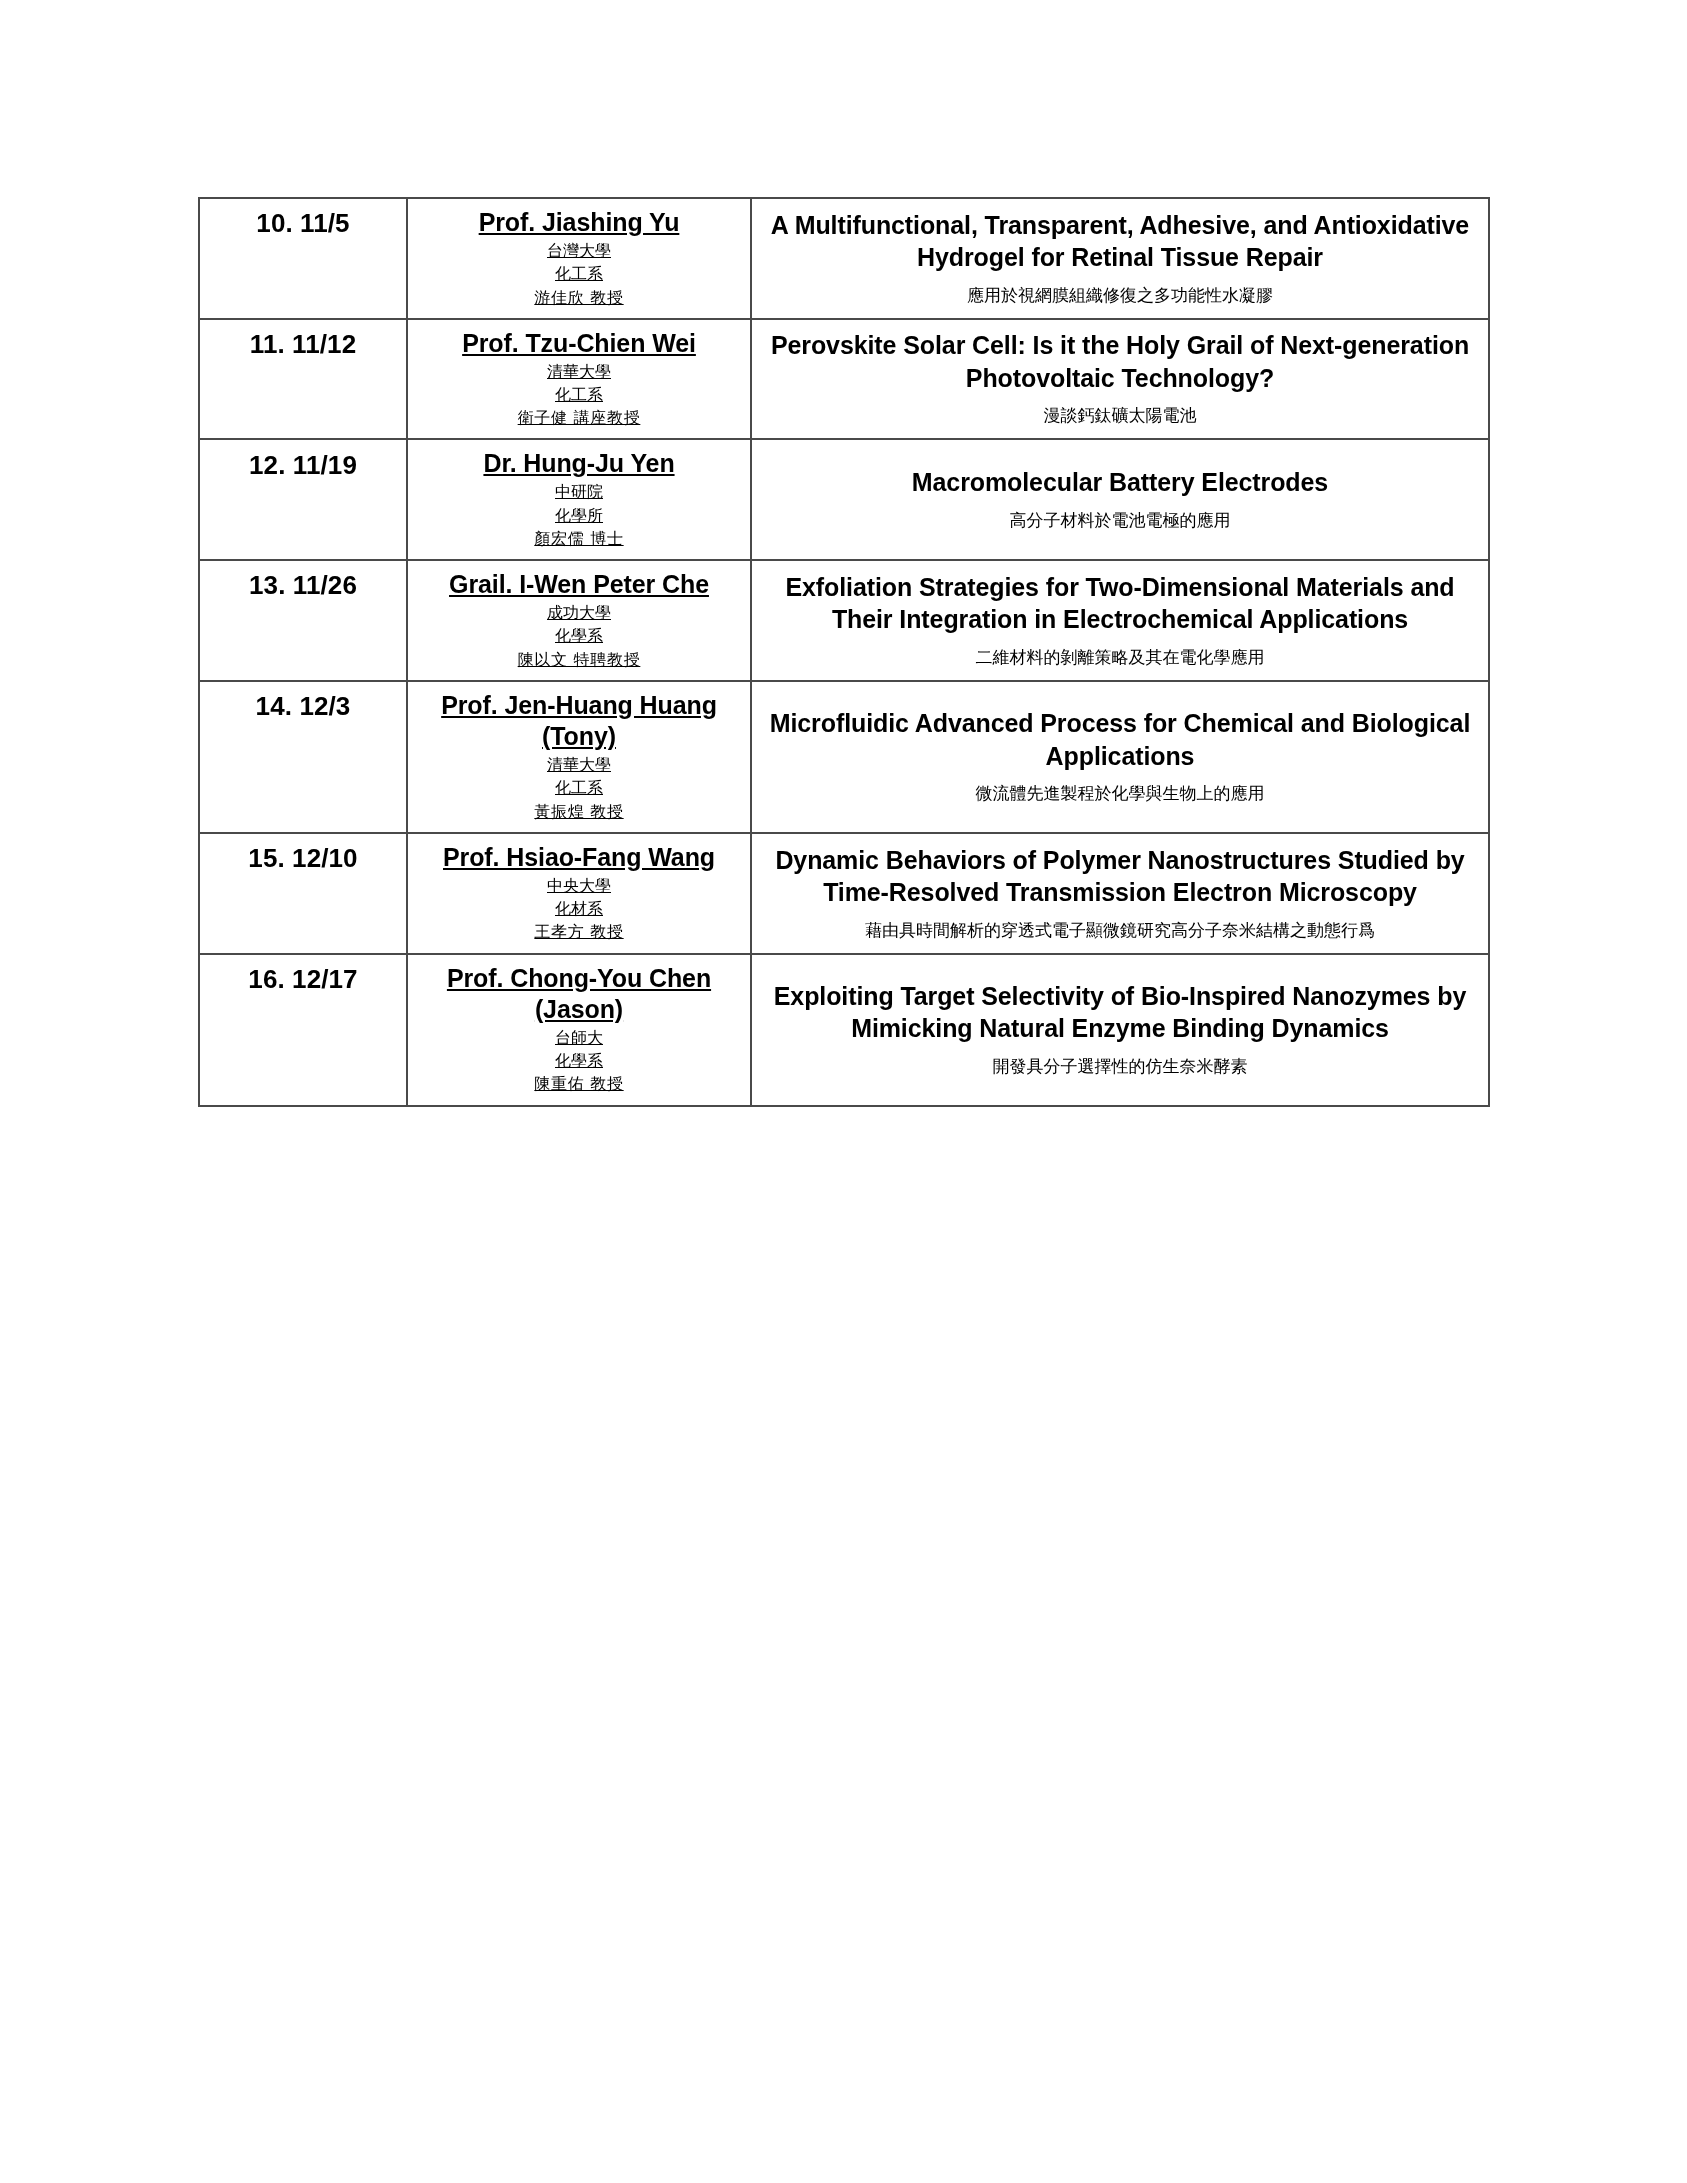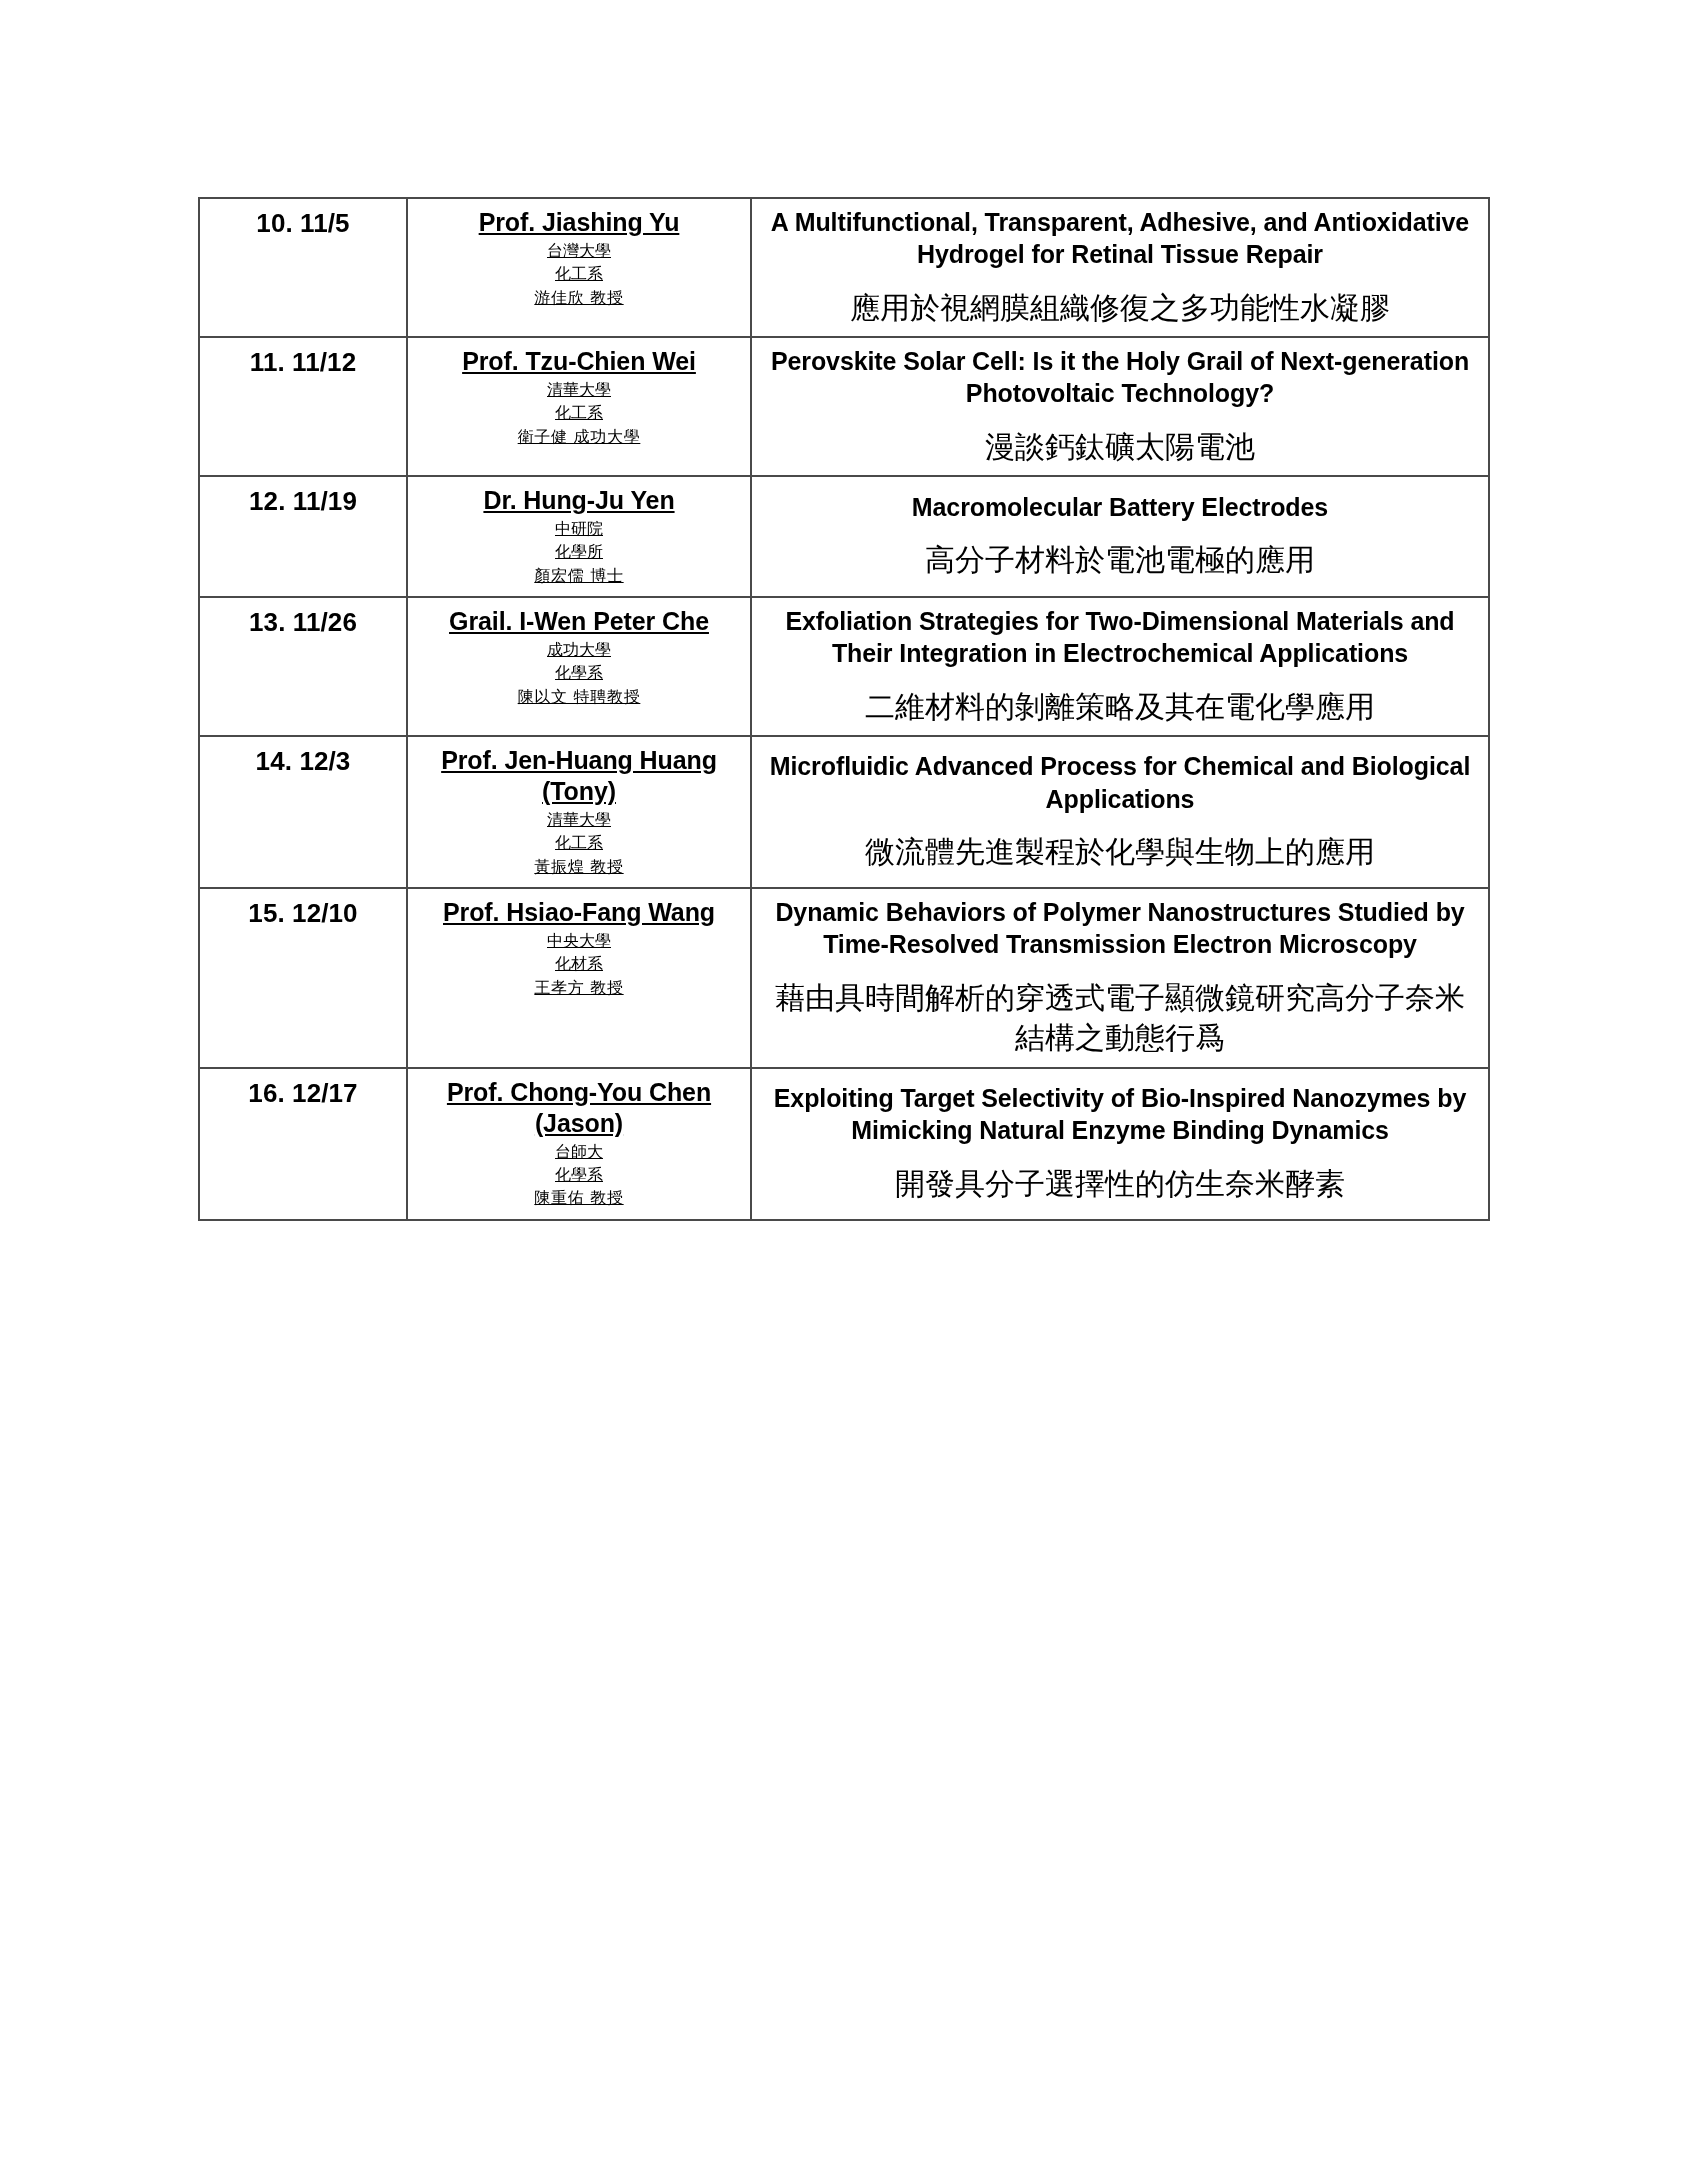--- a/index.html
+++ b/index.html
@@ -81,24 +81,24 @@
     padding: 6.6px 14.6px 8px 14.6px !important;
   }
   .ttl-en {
     font-size: 25px;
     font-weight: bold;
     line-height: 1.3;
     letter-spacing: -0.1px;
     text-align: center;
   }
   .ttl-cjk {
-    font-size: 30px;
+    font-size: 17px;
     font-weight: normal;
     line-height: 1.35;
-    margin-top: 17px;
+    margin-top: 10px;
     font-family: "DejaVu Sans", "Liberation Sans", sans-serif;
   }
 </style>
 </head>
 <body>
 
 <div class="page">
 
   <table class="seminar-table">
     <colgroup>
@@ -125,21 +125,21 @@
       </tr>
 
       <tr>
         <td class="cell-index">
           <span class="idx-text">11. 11/12</span>
         </td>
         <td class="cell-speaker">
           <div class="spk-name">Prof. Tzu-Chien Wei</div>
           <div class="spk-cjk">清華大學</div>
           <div class="spk-cjk">化工系</div>
-          <div class="spk-cjk person">衛子健 成功大學</div>
+          <div class="spk-cjk person">衛子健 講座教授</div>
         </td>
         <td class="cell-title">
           <div class="ttl-en">Perovskite Solar Cell: Is it the Holy Grail of Next-generation Photovoltaic Technology?</div>
           <div class="ttl-cjk">漫談鈣鈦礦太陽電池</div>
         </td>
       </tr>
 
       <tr>
         <td class="cell-index">
           <span class="idx-text">12. 11/19</span>

